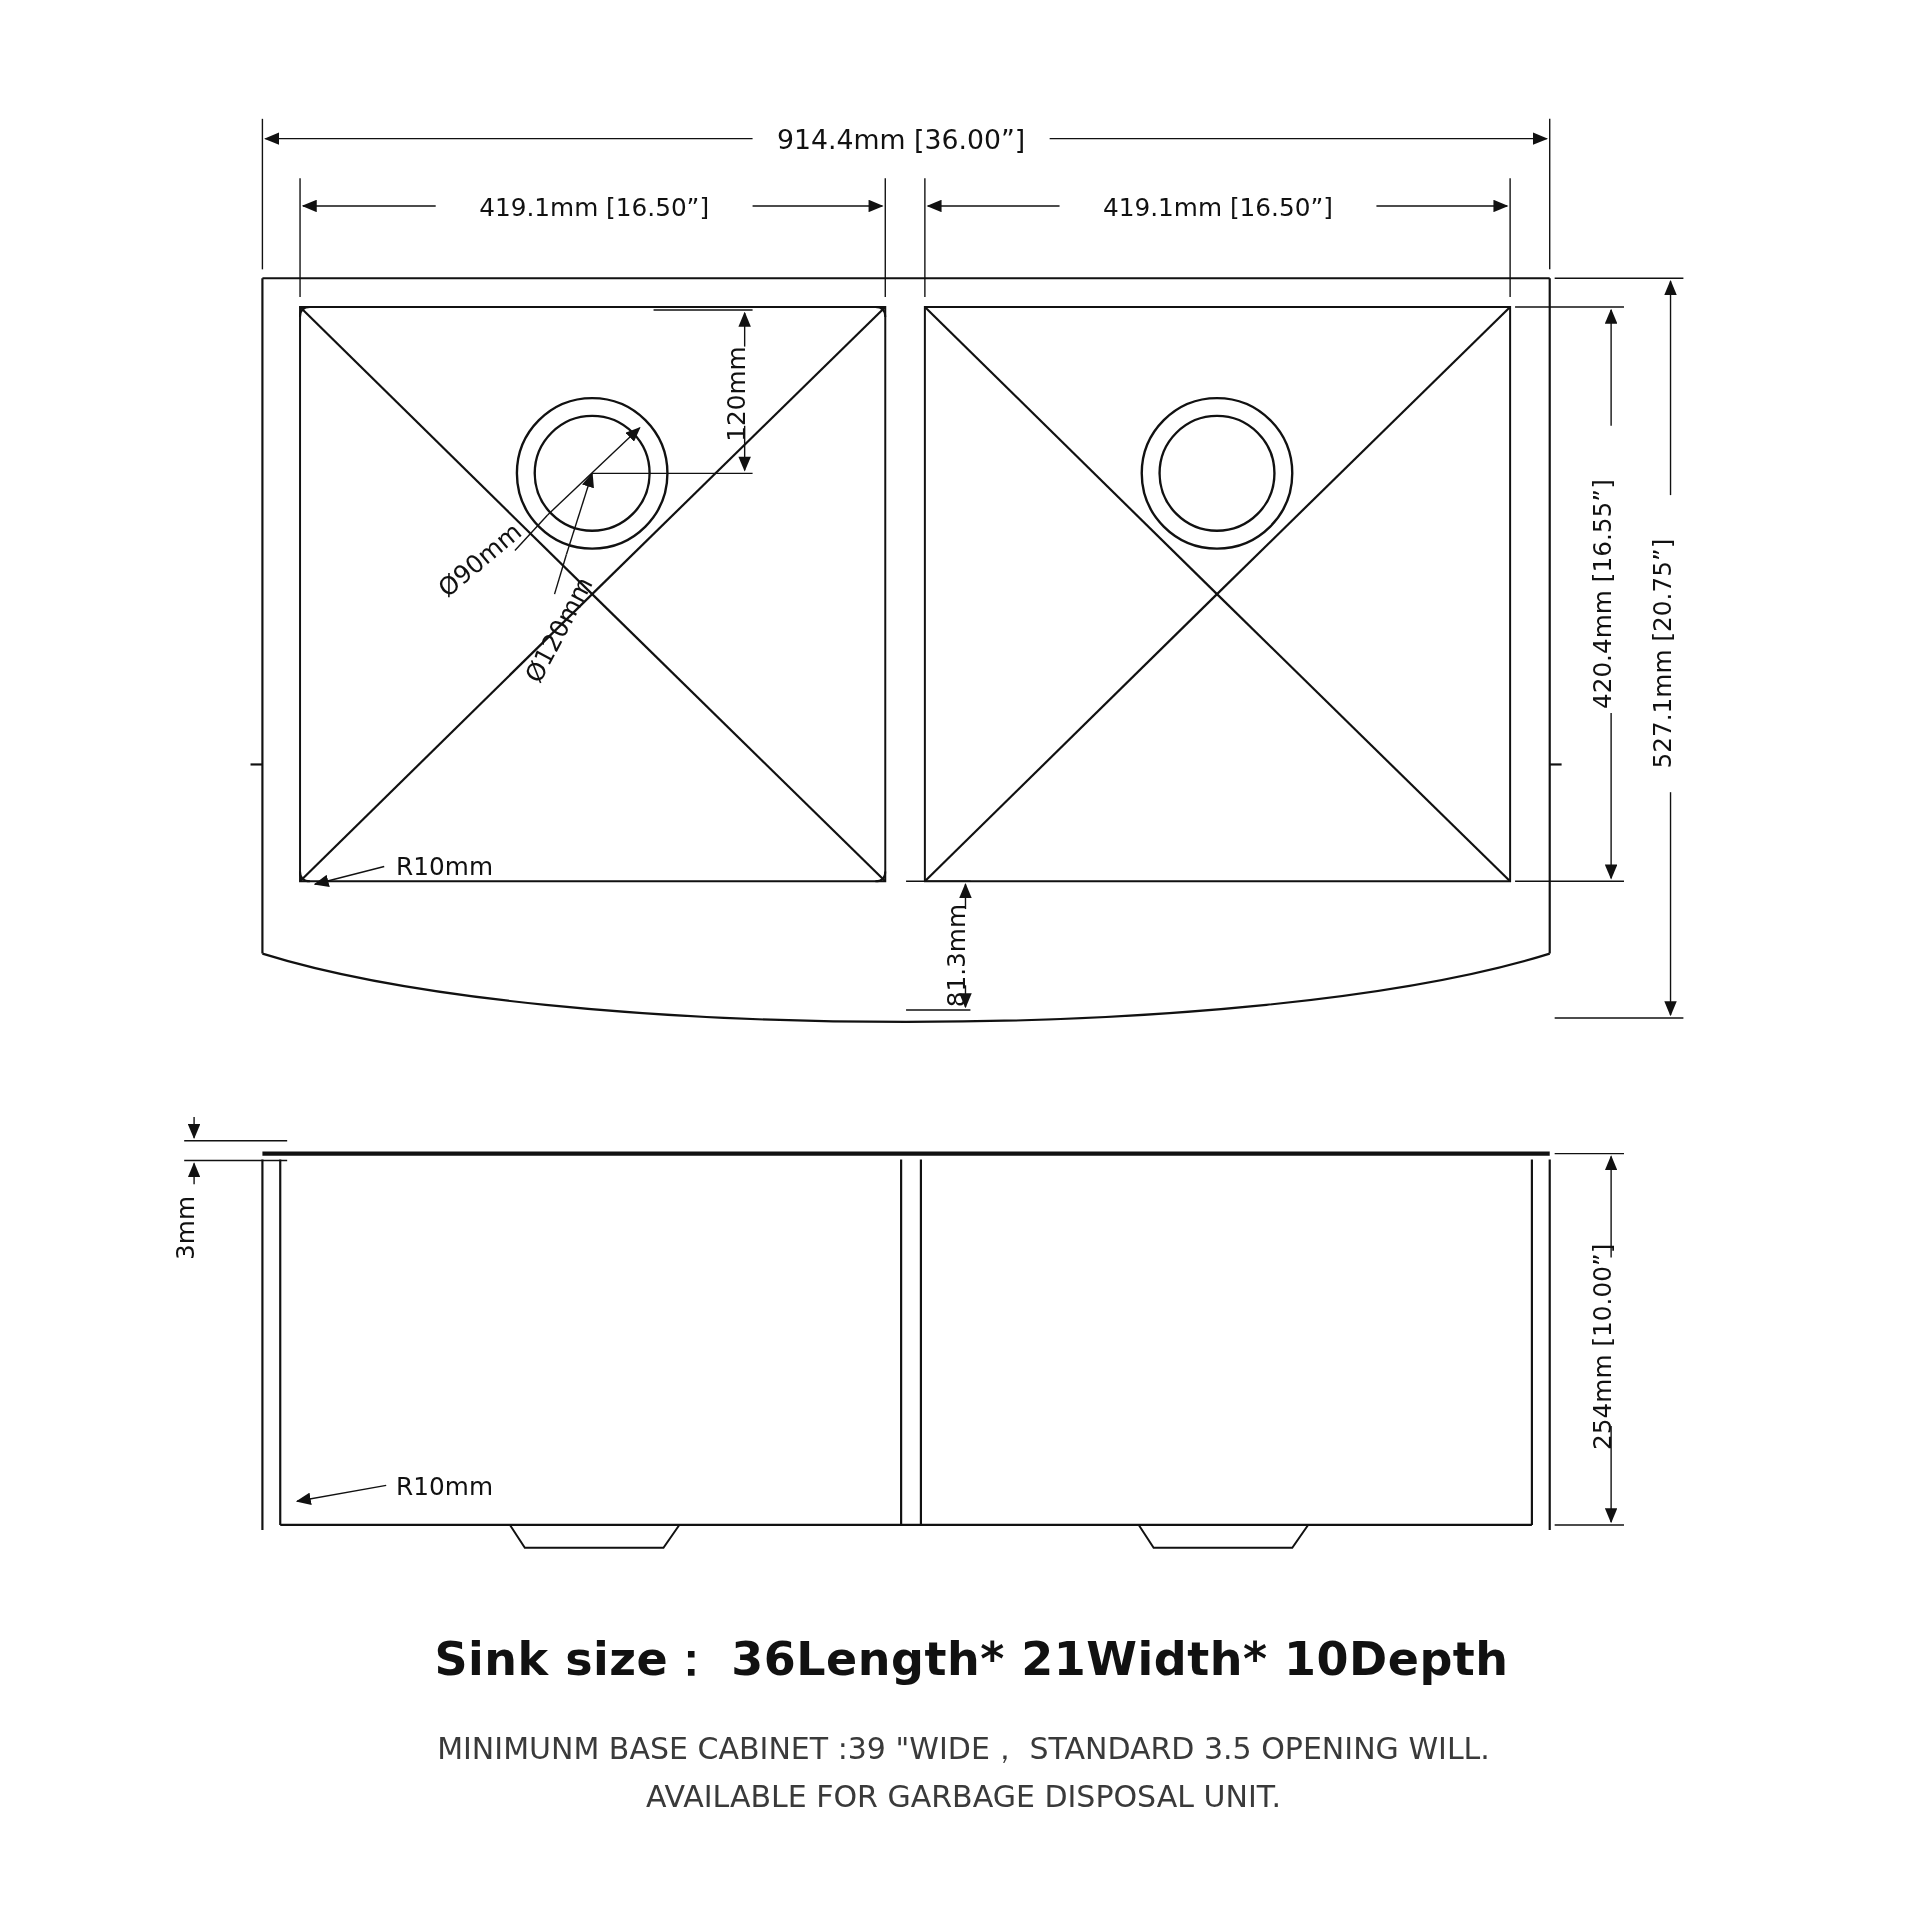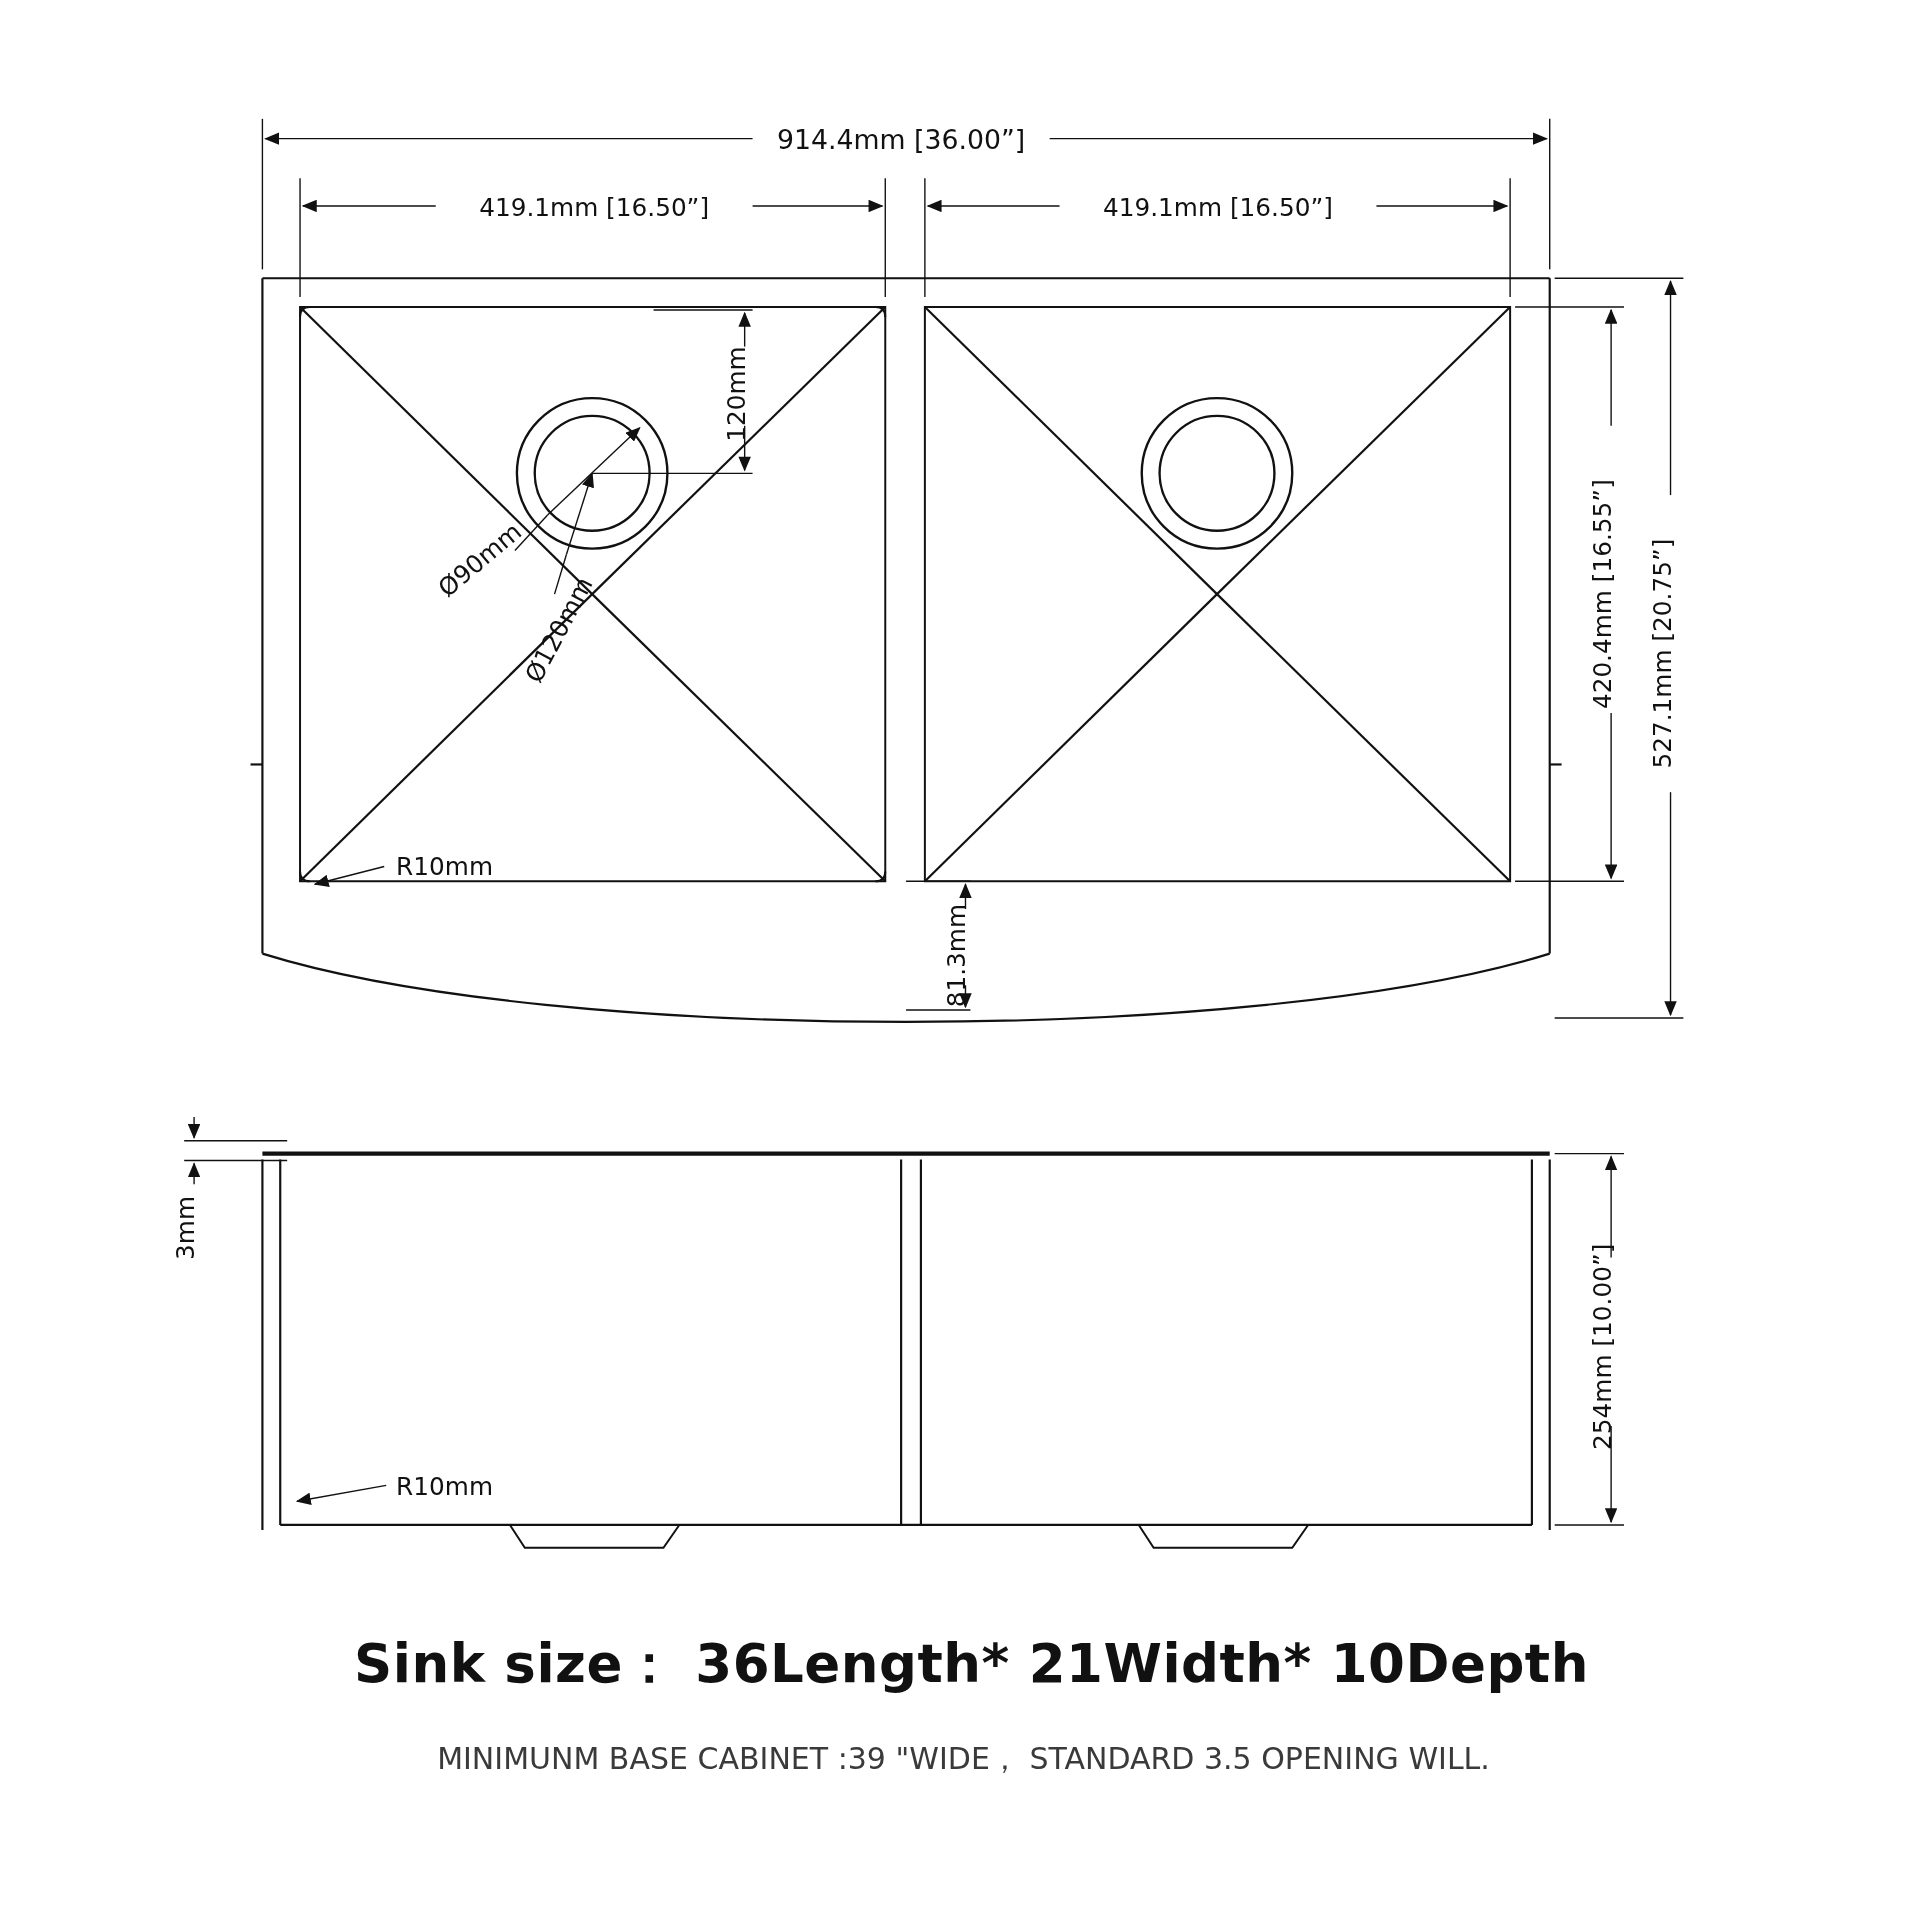--- a/index.html
+++ b/index.html
@@ -28,21 +28,21 @@
   .title-block {
     position: absolute;
     left: 0;
     top: 1629px;
     width: 1927px;
     text-align: center;
   }
   .main-title {
     font-family: "DejaVu Sans", sans-serif;
     font-weight: bold;
-    font-size: 53px;
+    font-size: 46px;
     letter-spacing: 0.5px;
     color: #111111;
     margin: 0 0 34px 16px;
   }
   .sub-line {
     font-family: "DejaVu Sans", sans-serif;
     font-size: 30px;
     color: #3a3a3a;
     line-height: 48px;
     margin: 0;
@@ -226,14 +226,15 @@
 
     <text class="cap" x="1627" y="1360" font-size="25" text-anchor="middle" transform="rotate(-90 1627 1360)">254mm [10.00”]</text>
 
     <text class="cap" x="400" y="1510" font-size="25" text-anchor="start">R10mm</text>
   </g>
 </svg>
 
 <div class="title-block">
   <p class="main-title">Sink size： 36Length* 21Width* 10Depth</p>
   <p class="sub-line">MINIMUNM BASE CABINET :39 "WIDE， STANDARD 3.5 OPENING WILL.</p>
+  <p class="sub-line">AVAILABLE FOR GARBAGE DISPOSAL UNIT.</p>
 </div>
 
 
 </body></html>

